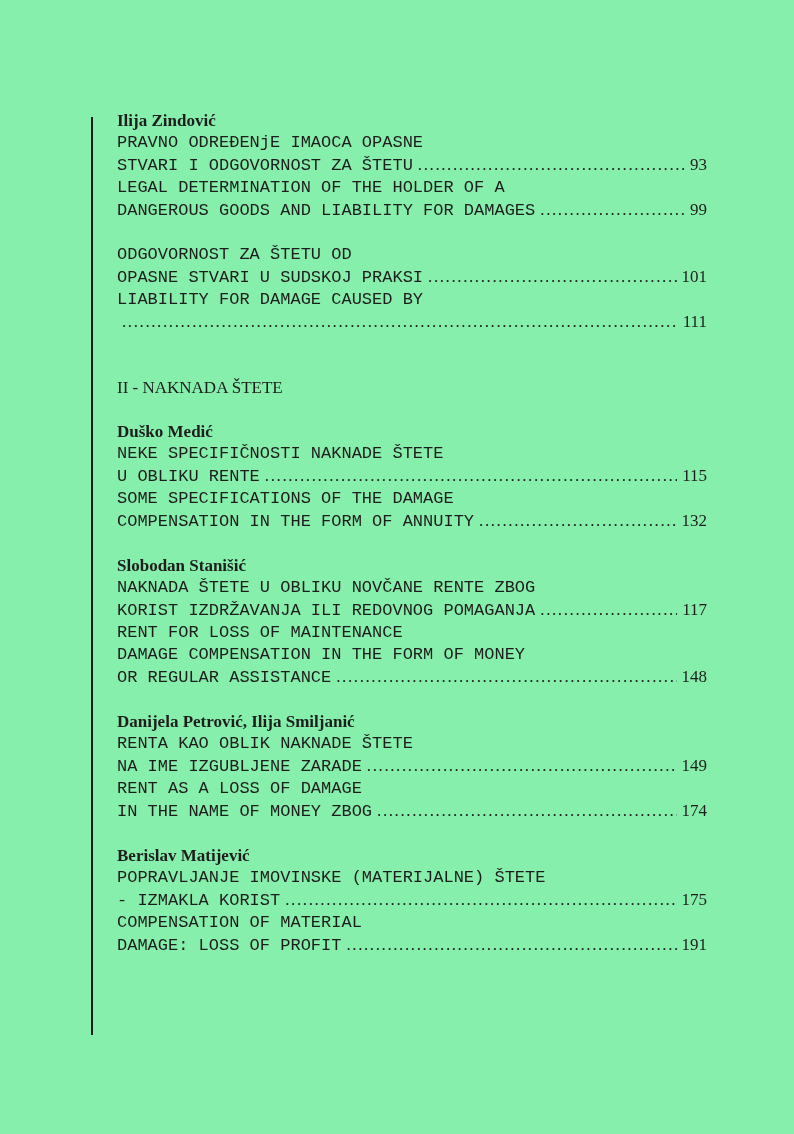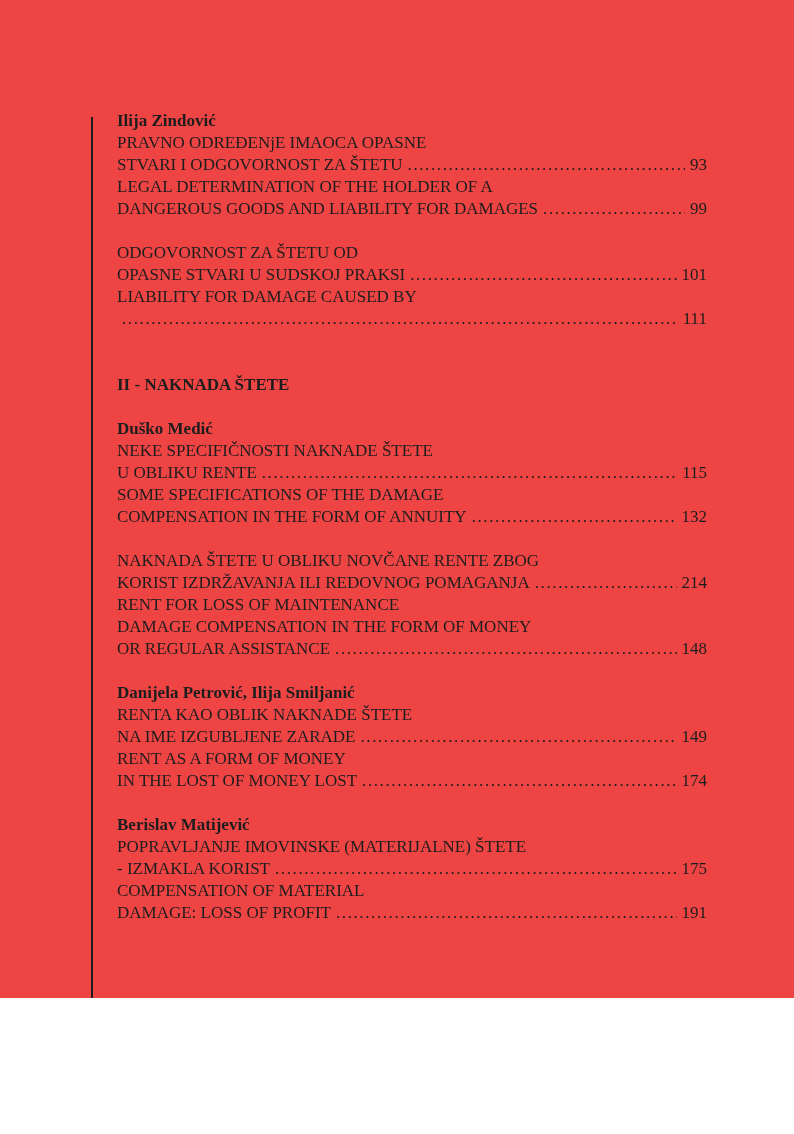--- a/index.html
+++ b/index.html
@@ -3,22 +3,22 @@
 <meta charset="utf-8">
 <style>
   html, body {
     margin: 0;
     padding: 0;
     background: #ffffff;
   }
   .page {
     position: relative;
     width: 794px;
-    height: 998px;
-    background: #ef4444;
+    height: 1134px;
+    background: #86efac;
     font-family: "Liberation Serif", "DejaVu Serif", serif;
     color: #1d1d1d;
     overflow: hidden;
   }
   .left-rule {
     position: absolute;
     left: 91px;
     top: 117px;
     width: 2px;
     height: 918px;
@@ -35,31 +35,32 @@
   .entry {
     margin-bottom: 22px;
   }
   .entry:last-child {
     margin-bottom: 8px;
   }
   .authors {
     font-weight: bold;
   }
   .section-heading {
-    font-weight: bold;
+    font-weight: normal;
     margin-top: 44px;
     margin-bottom: 22px;
   }
   .toc-line {
     display: flex;
     align-items: baseline;
   }
   .title {
     flex: 0 0 auto;
     white-space: nowrap;
+    font-family: Liberation Mono, monospace;
   }
   .leader {
     flex: 1 1 auto;
     min-width: 12px;
     overflow: hidden;
     white-space: nowrap;
     margin: 0 5px 0 5px;
   }
   .leader::after {
     content: "....................................................................................................................................................................";
@@ -126,27 +127,28 @@
         <div class="toc-line">
           <span class="title">SOME SPECIFICATIONS OF THE DAMAGE</span>
         </div>
         <div class="toc-line">
           <span class="title">COMPENSATION IN THE FORM OF ANNUITY</span>
           <span class="leader"></span>
           <span class="pagenum">132</span>
         </div>
       </div>
       <div class="entry">
+        <div class="authors">Slobodan Stanišić</div>
         <div class="toc-line">
           <span class="title">NAKNADA ŠTETE U OBLIKU NOVČANE RENTE ZBOG</span>
         </div>
         <div class="toc-line">
           <span class="title">KORIST IZDRŽAVANJA ILI REDOVNOG POMAGANJA</span>
           <span class="leader"></span>
-          <span class="pagenum">214</span>
+          <span class="pagenum">117</span>
         </div>
         <div class="toc-line">
           <span class="title">RENT FOR LOSS OF MAINTENANCE</span>
         </div>
         <div class="toc-line">
           <span class="title">DAMAGE COMPENSATION IN THE FORM OF MONEY</span>
         </div>
         <div class="toc-line">
           <span class="title">OR REGULAR ASSISTANCE</span>
           <span class="leader"></span>
@@ -157,24 +159,24 @@
         <div class="authors">Danijela Petrović, Ilija Smiljanić</div>
         <div class="toc-line">
           <span class="title">RENTA KAO OBLIK NAKNADE ŠTETE</span>
         </div>
         <div class="toc-line">
           <span class="title">NA IME IZGUBLJENE ZARADE</span>
           <span class="leader"></span>
           <span class="pagenum">149</span>
         </div>
         <div class="toc-line">
-          <span class="title">RENT AS A FORM OF MONEY</span>
+          <span class="title">RENT AS A LOSS OF DAMAGE</span>
         </div>
         <div class="toc-line">
-          <span class="title">IN THE LOST OF MONEY LOST</span>
+          <span class="title">IN THE NAME OF MONEY ZBOG</span>
           <span class="leader"></span>
           <span class="pagenum">174</span>
         </div>
       </div>
       <div class="entry">
         <div class="authors">Berislav Matijević</div>
         <div class="toc-line">
           <span class="title">POPRAVLJANJE IMOVINSKE (MATERIJALNE) ŠTETE</span>
         </div>
         <div class="toc-line">

